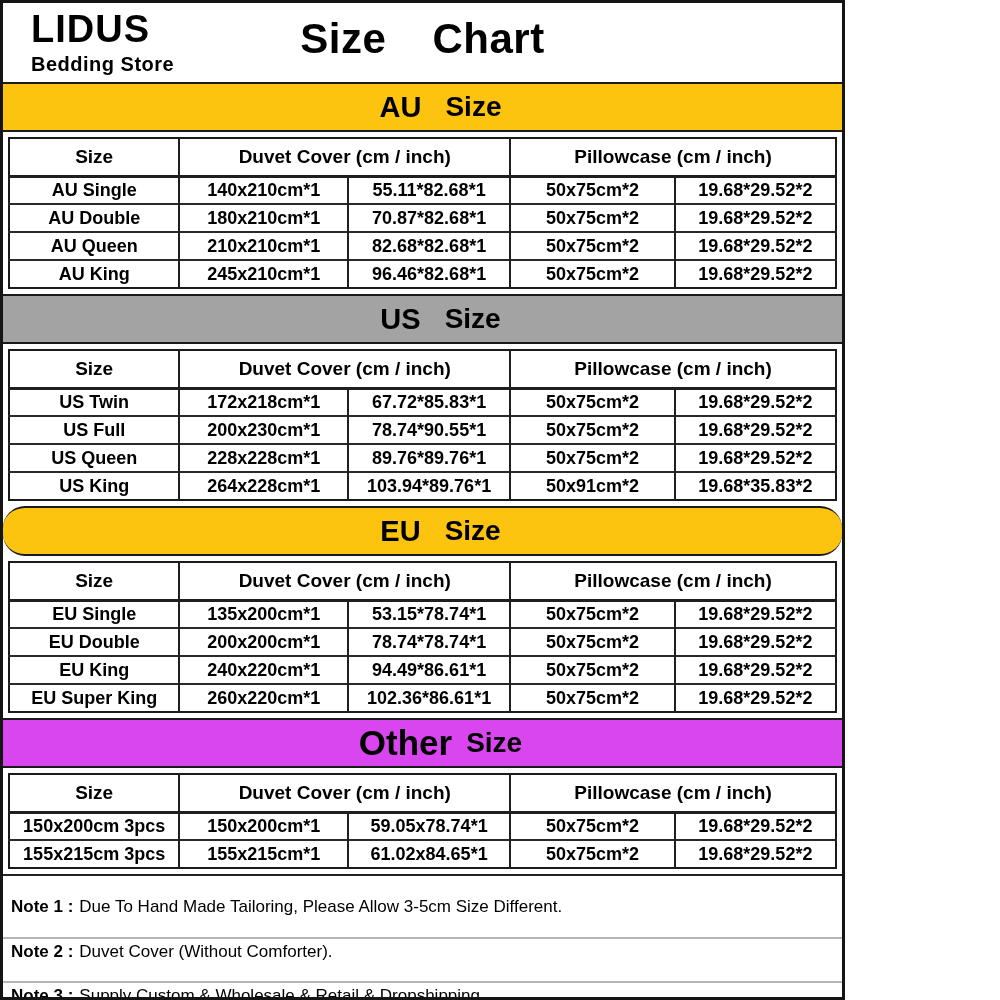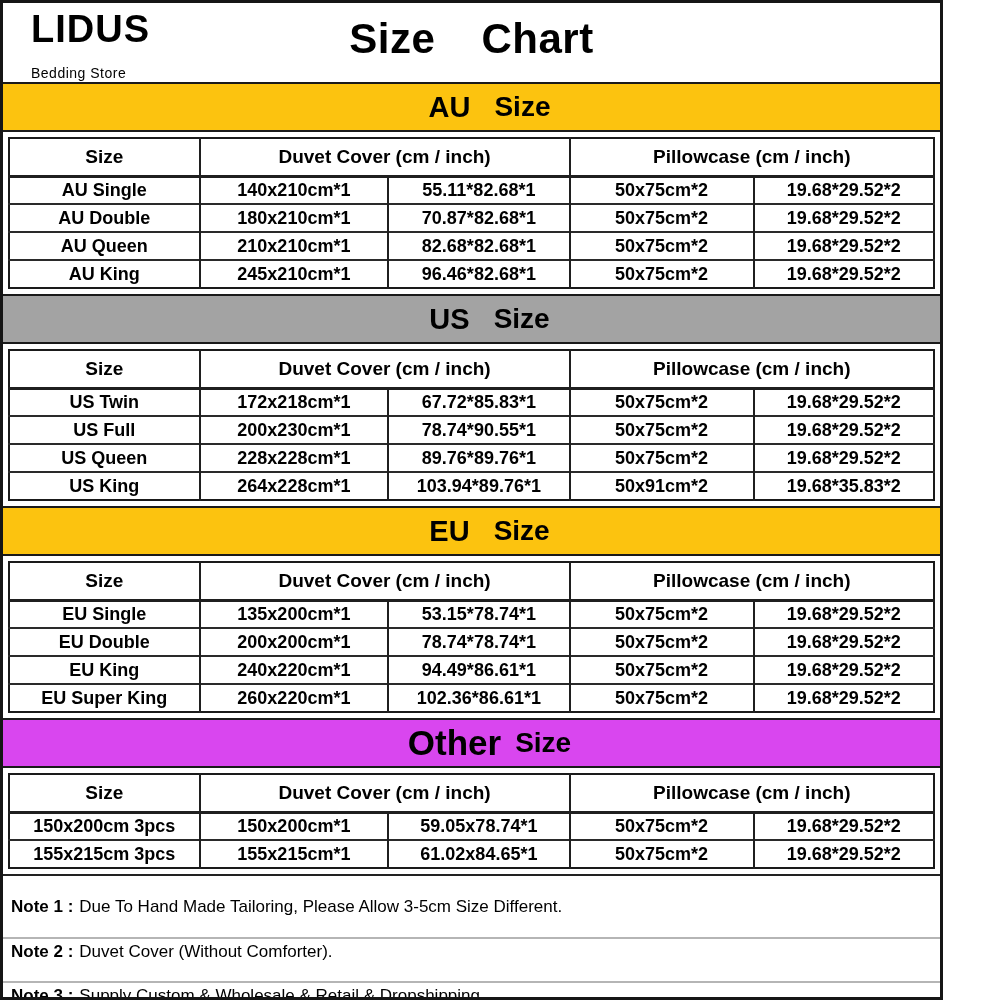--- a/index.html
+++ b/index.html
@@ -1,27 +1,27 @@
 <!DOCTYPE html>
 <html><head>
 <meta charset="utf-8">
 <style>
   * { box-sizing: border-box; margin: 0; padding: 0; }
   body { font-family: "Liberation Sans", "DejaVu Sans", sans-serif; background: #fff; color: #000; }
   .page {
-    width: 943px; height: 1000px;
+    width: 845px; height: 1000px;
     border: 3px solid #151515;
     background: #fff;
     display: flex; flex-direction: column;
     overflow: hidden;
   }
   .top-header { height: 74px; position: relative; flex: none; }
   .logo { position: absolute; left: 28px; top: 7px; line-height: 1; }
   .logo-name { font-size: 38px; font-weight: bold; letter-spacing: 1px; }
-  .logo-sub { font-size: 14px; font-weight: normal; margin-top: 18px; letter-spacing: 0.5px; }
+  .logo-sub { font-size: 20px; font-weight: bold; margin-top: 6px; letter-spacing: 0.5px; }
   .page-title {
     text-align: center; font-size: 42px; font-weight: bold;
     line-height: 72px; word-spacing: 34px; letter-spacing: 0.5px;
   }
   .banner {
     flex: none; height: 50px; margin-top: 5px;
     background: #FCC30F;
     border-top: 2px solid #1a1a1a; border-bottom: 2px solid #1a1a1a;
     display: flex; align-items: center; justify-content: center; padding-left: 36px;
   }
@@ -171,21 +171,21 @@
           <td class="v">264x228cm*1</td>
           <td class="v">103.94*89.76*1</td>
           <td class="v">50x91cm*2</td>
           <td class="v">19.68*35.83*2</td>
         </tr>
       </tbody>
     </table>
   </div>
 
   <div class="section-eu">
-    <div class="banner" style="background: rgb(252, 195, 15);">
+    <div class="banner" style="background: rgb(252, 195, 15); border-radius: 22px;">
       <span class="banner-word1">EU</span>
       <span class="banner-word2">Size</span>
     </div>
     <table>
       <colgroup>
           <col style="width:20.6%">
           <col style="width:20.4%">
           <col style="width:19.6%">
           <col style="width:19.9%">
           <col style="width:19.5%">

